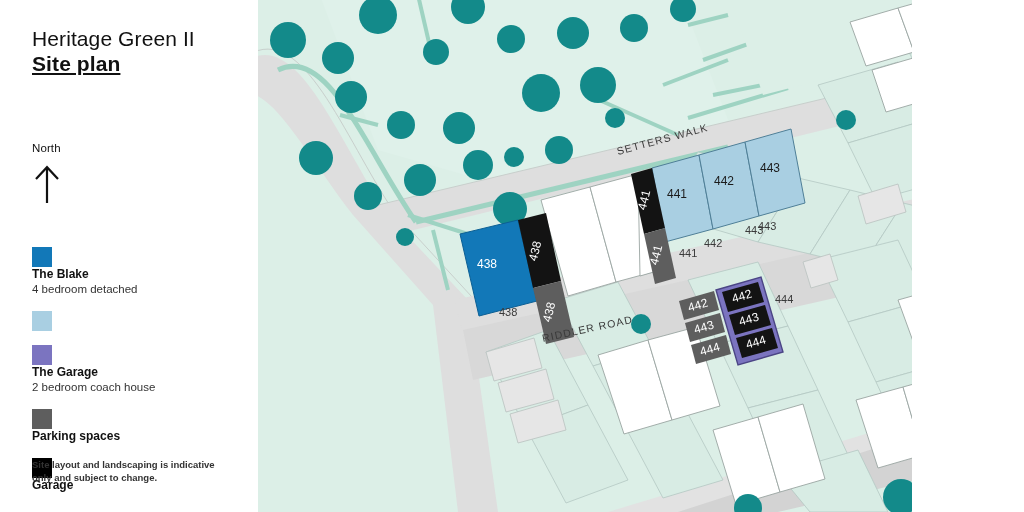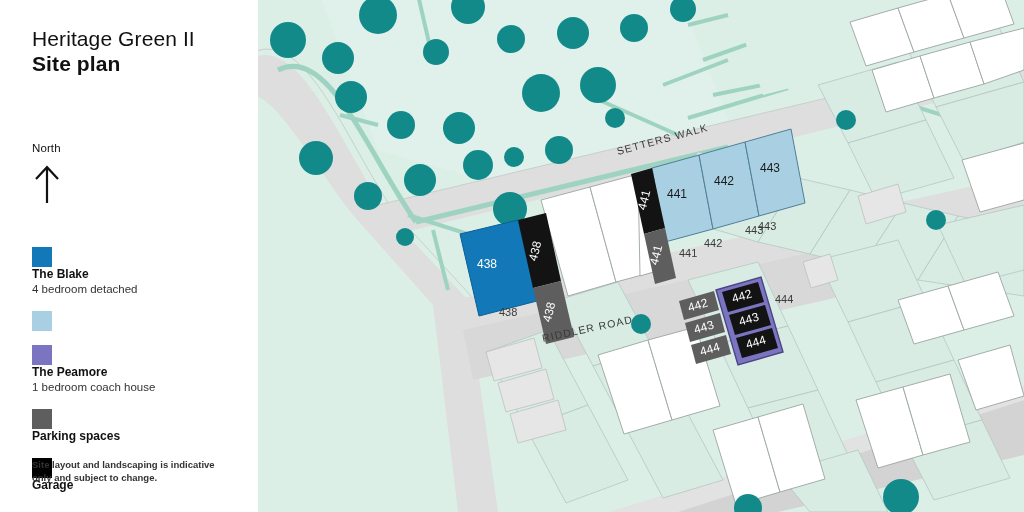--- a/index.html
+++ b/index.html
@@ -1,33 +1,33 @@
 <!DOCTYPE html>
 <html><head>
 <meta charset="utf-8">
 <style>
   html,body{margin:0;padding:0;}
   body{
     width:1024px;height:512px;overflow:hidden;
     font-family:"Liberation Sans", sans-serif;
     background:#ffffff;
   }
-  #page{position:relative;width:1024px;height:512px;overflow:hidden;background:#fff;}
+  #page{position:relative;width:912px;height:512px;overflow:hidden;background:#fff;}
 
   
   #sidebar{
     position:absolute;left:0;top:0;width:258px;height:512px;
     background:#ffffff;z-index:5;
   }
   .title-wrap{position:absolute;left:32px;top:26px;}
   .title-line1{
     font-size:21px;font-weight:300;color:#111;letter-spacing:.1px;line-height:25px;
   }
   .title-line2{
-    font-size:21px;font-weight:700;color:#111;letter-spacing:.1px;line-height:25px;
+    font-size:21px;font-weight:700;color:#111;letter-spacing:.1px;line-height:25px;text-decoration:underline;
   }
 
   .north-wrap{position:absolute;left:32px;top:142px;}
   .north-label{font-size:11.5px;color:#111;letter-spacing:.1px;}
   .north-arrow{margin-top:10px;width:30px;height:40px;display:block;}
 
   .legend{position:absolute;left:32px;top:246px;}
   .legend-row{display:flex;align-items:flex-start;margin-bottom:13px;flex-direction:column;}
   .legend-row.tall{margin-bottom:1px;}
   .swatch{width:20px;height:20px;flex:0 0 20px;margin-right:11px;margin-top:1px;}
@@ -90,22 +90,22 @@
           <div class="lg-name">The Blake</div>
           <div class="lg-desc">4 bedroom detached</div>
         </div>
       </div>
       <div class="legend-row">
         <div class="swatch" style="background:#a9cfe2"></div>
       </div>
       <div class="legend-row">
         <div class="swatch" style="background:#7b74c0"></div>
         <div class="legend-text">
-          <div class="lg-name">The Peamore</div>
-          <div class="lg-desc">1 bedroom coach house</div>
+          <div class="lg-name">The Garage</div>
+          <div class="lg-desc">2 bedroom coach house</div>
         </div>
       </div>
       <div class="legend-row tall">
         <div class="swatch" style="background:#5e5e5e"></div>
         <div class="legend-text">
           <div class="lg-name">Parking spaces</div>
         </div>
       </div>
       <div class="legend-row" style="margin-top:14px">
         <div class="swatch" style="background:#000000"></div>

